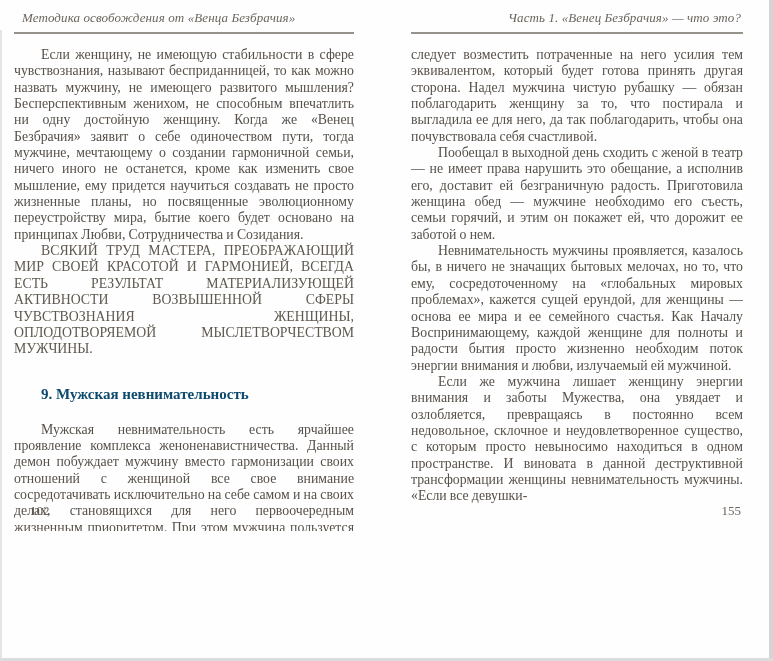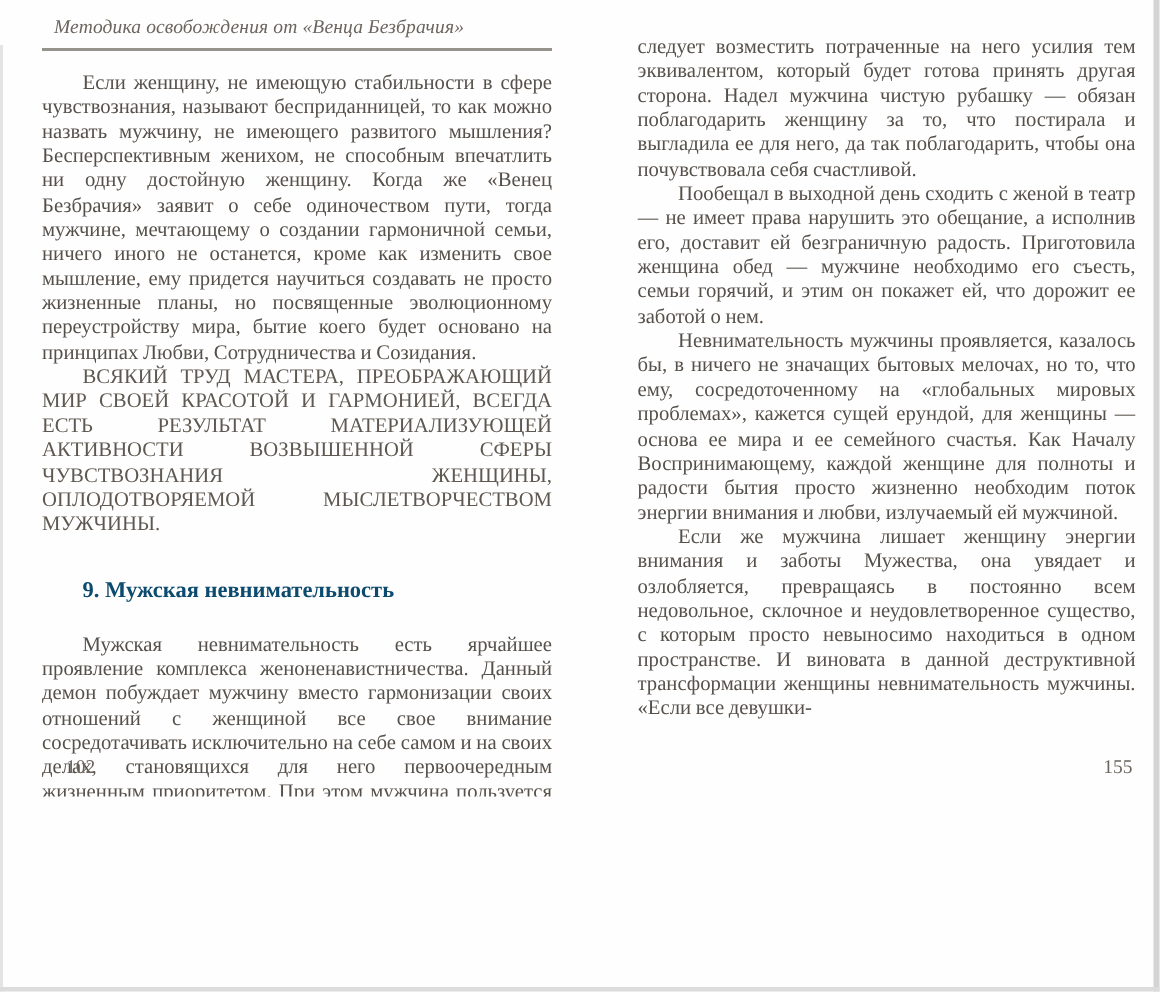--- a/index.html
+++ b/index.html
@@ -7,21 +7,21 @@
     width: 773px; height: 661px;
     background: #fefefe;
     font-family: "Liberation Serif", "DejaVu Serif", serif;
     position: relative;
     overflow: hidden;
   }
   .spread {
     display: flex;
     box-sizing: border-box;
     width: 773px; height: 539px;
-    padding: 10px 16px 8px 28px;
+    padding: 10px 16px 8px 14px;
   }
   .page {
     position: relative;
     display: flex;
     flex-direction: column;
     box-sizing: border-box;
   }
   .page-left  { width: 340px; margin-right: 57px; }
   .page-right { width: 332px; }
   .running-head {
@@ -77,20 +77,21 @@
     <div class="body-text">
       <p class="para">Если женщину, не имеющую стабильности в сфере чувствознания, называют бесприданницей, то как можно назвать мужчину, не имеющего развитого мышления? Бесперспективным женихом, не способным впечатлить ни одну достойную женщину. Когда же «Венец Безбрачия» заявит о себе одиночеством пути, тогда мужчине, мечтающему о создании гармоничной семьи, ничего иного не останется, кроме как изменить свое мышление, ему придется научиться создавать не просто жизненные планы, но посвященные эволюционному переустройству мира, бытие коего будет основано на принципах Любви, Сотрудничества и Созидания.</p>
       <p class="para caps">ВСЯКИЙ ТРУД МАСТЕРА, ПРЕОБРАЖАЮЩИЙ МИР СВОЕЙ КРАСОТОЙ И ГАРМОНИЕЙ, ВСЕГДА ЕСТЬ РЕЗУЛЬТАТ МАТЕРИАЛИЗУЮЩЕЙ АКТИВНОСТИ ВОЗВЫШЕННОЙ СФЕРЫ ЧУВСТВОЗНАНИЯ ЖЕНЩИНЫ, ОПЛОДОТВОРЯЕМОЙ МЫСЛЕТВОРЧЕСТВОМ МУЖЧИНЫ.</p>
       <h2 class="section-heading">9. Мужская невнимательность</h2>
       <p class="para">Мужская невнимательность есть ярчайшее проявление комплекса женоненавистничества. Данный демон побуждает мужчину вместо гармонизации своих отношений с женщиной все свое внимание сосредотачивать исключительно на себе самом и на своих делах, становящихся для него первоочередным жизненным приоритетом. При этом мужчина пользуется всеми благами, любезно предоставляемыми ему женщиной, ни на миг не задумываясь о том, что каждодневно нарушает Закон Эквивалента, устанавливающий непреложное правило взаимоотношений между всеми существами во Вселенной. Исходя из сути этого Закона, когда человек добровольно пользуется результатами чьей-либо жизненной активности, ему</p>
     </div>
     <div class="folio">102</div>
   </div>
 
   <div class="page page-right">
+    <div class="running-head">Часть 1. «Венец Безбрачия» — что это?</div>
     <div class="body-text">
       <p class="para no-indent">следует возместить потраченные на него усилия тем эквивалентом, который будет готова принять другая сторона. Надел мужчина чистую рубашку — обязан поблагодарить женщину за то, что постирала и выгладила ее для него, да так поблагодарить, чтобы она почувствовала себя счастливой.</p>
       <p class="para">Пообещал в выходной день сходить с женой в театр — не имеет права нарушить это обещание, а исполнив его, доставит ей безграничную радость. Приготовила женщина обед — мужчине необходимо его съесть, семьи горячий, и этим он покажет ей, что дорожит ее заботой о нем.</p>
       <p class="para">Невнимательность мужчины проявляется, казалось бы, в ничего не значащих бытовых мелочах, но то, что ему, сосредоточенному на «глобальных мировых проблемах», кажется сущей ерундой, для женщины — основа ее мира и ее семейного счастья. Как Началу Воспринимающему, каждой женщине для полноты и радости бытия просто жизненно необходим поток энергии внимания и любви, излучаемый ей мужчиной.</p>
       <p class="para">Если же мужчина лишает женщину энергии внимания и заботы Мужества, она увядает и озлобляется, превращаясь в постоянно всем недовольное, склочное и неудовлетворенное существо, с которым просто невыносимо находиться в одном пространстве. И виновата в данной деструктивной трансформации женщины невнимательность мужчины. «Если все девушки-</p>
     </div>
     <div class="folio">155</div>
   </div>
 
 </div>

